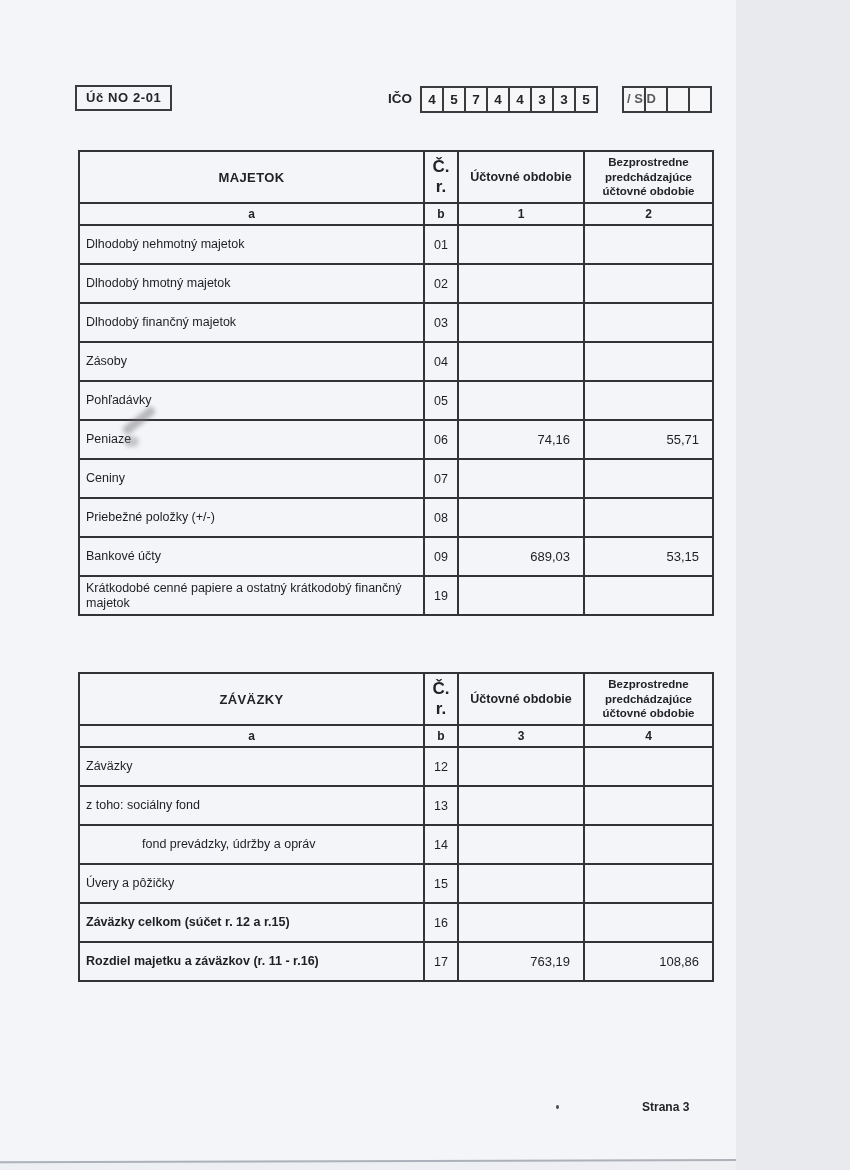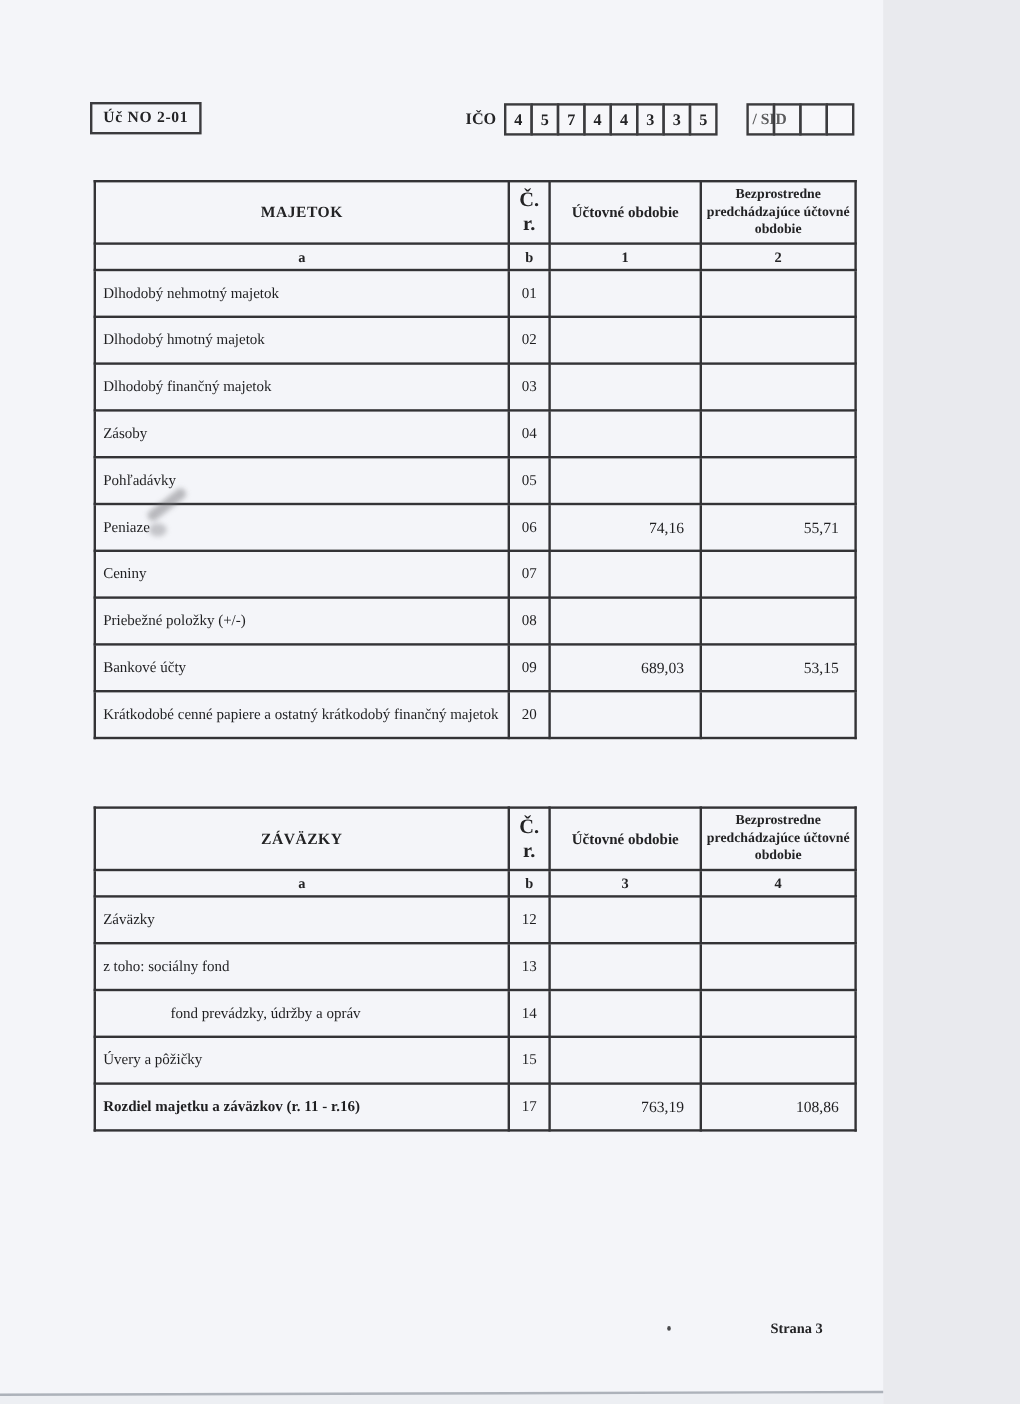--- a/index.html
+++ b/index.html
@@ -1,19 +1,19 @@
 <!DOCTYPE html>
 <html><head>
 <meta charset="utf-8">
 <style>
   html,body { margin:0; padding:0; background:#e9eaee; }
   .page {
     position:relative; width:736px; height:1170px;
     background:#f4f5f9;
-    font-family:Liberation Serif, serif;
+    font-family:Liberation Sans, sans-serif;
     color:#1d1d1f;
     overflow:hidden;
   }
 
   
   .form-code-box {
     position:absolute; left:75px; top:85px;
     border:2px solid #3b3b3e;
     padding:3px 9px 4px 9px;
     font-size:13px; font-weight:bold; letter-spacing:0.6px;
@@ -176,21 +176,21 @@
           <td class="val"></td>
         </tr>
         <tr>
           <td class="lbl">Bankové účty</td>
           <td class="cr">09</td>
           <td class="val">689,03</td>
           <td class="val">53,15</td>
         </tr>
         <tr>
           <td class="lbl">Krátkodobé cenné papiere a ostatný krátkodobý finančný majetok</td>
-          <td class="cr">20</td>
+          <td class="cr">19</td>
           <td class="val"></td>
           <td class="val"></td>
         </tr>
       </tbody>
   </table>
 
   <table class="acct" id="table-liabilities">
     <colgroup>
         <col style="width:345px">
         <col style="width:34px">
@@ -230,20 +230,26 @@
           <td class="val"></td>
           <td class="val"></td>
         </tr>
         <tr>
           <td class="lbl">Úvery a pôžičky</td>
           <td class="cr">15</td>
           <td class="val"></td>
           <td class="val"></td>
         </tr>
         <tr>
+          <td class="lbl bold">Záväzky celkom (súčet r. 12 a r.15)</td>
+          <td class="cr">16</td>
+          <td class="val"></td>
+          <td class="val"></td>
+        </tr>
+        <tr>
           <td class="lbl bold">Rozdiel majetku a záväzkov (r. 11 - r.16)</td>
           <td class="cr">17</td>
           <td class="val">763,19</td>
           <td class="val">108,86</td>
         </tr>
       </tbody>
   </table>
 
   <div class="smudge"></div>
   <div class="footer-dot"></div>

